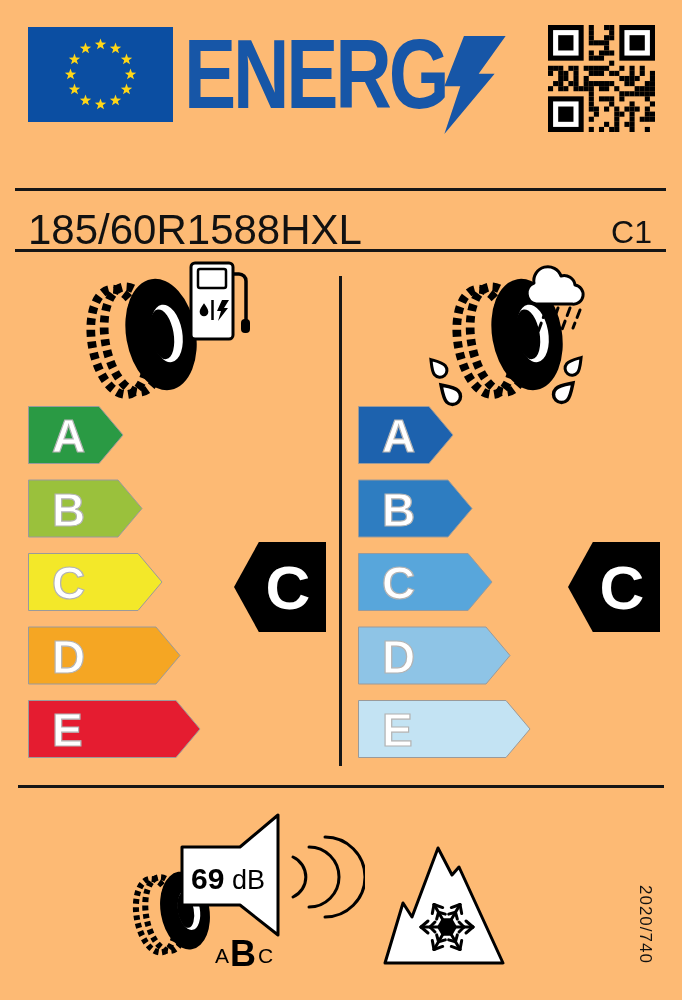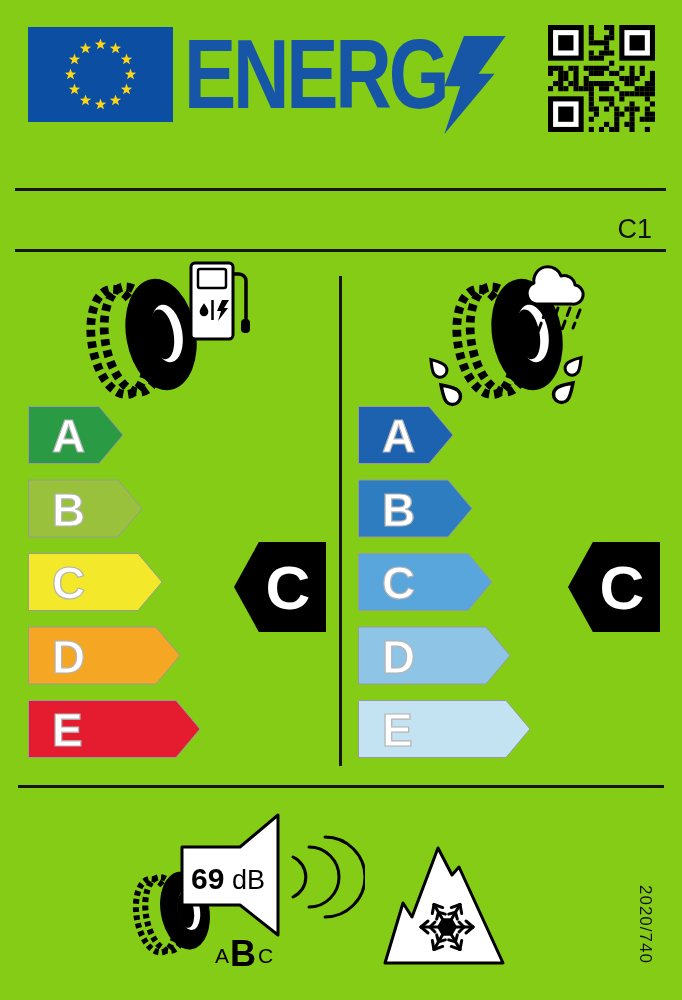--- a/index.html
+++ b/index.html
@@ -1,30 +1,30 @@
 <!DOCTYPE html>
 <html><head>
 <meta charset="utf-8">
 <style>
   html,body{margin:0;padding:0;background:#fff;}
-  #label{position:relative;width:682px;height:1000px;background:#84cc16;overflow:hidden;
+  #label{position:relative;width:682px;height:1000px;background:#fdba74;overflow:hidden;
          font-family:"Liberation Sans",sans-serif;color:#111;}
   .abs{position:absolute;}
   
   #eu-flag{left:28px;top:27px;width:145px;height:95px;}
   #energ{left:184px;top:24px;font-weight:700;font-size:99px;line-height:1;color:#1756a7;
          letter-spacing:-4px;transform:scaleX(0.79);transform-origin:0 0;white-space:nowrap;}
   #bolt{left:437px;top:36px;}
   #qr{left:548px;top:25px;width:107px;height:107px;}
   
   #brand{left:28px;top:150px;font-size:30px;font-weight:700;letter-spacing:1px;}
   .hline{left:15px;width:651px;height:3px;background:#161616;}
   #line1{top:188px;} #line2{top:249px;} #line3{top:785px;left:18px;width:646px;}
   #tyre-size{left:28px;top:206px;font-size:42px;font-weight:400;}
-  #tyre-class{top:214px;right:30px;font-size:27px;}
+  #tyre-class{top:214px;right:30px;font-size:32px;}
   
   #vdiv{left:339px;top:276px;width:3px;height:490px;background:#161616;}
   #fuel-tire{left:78px;top:276px;} #fuel-pump{left:188px;top:260px;}
   #wet-tire{left:428px;top:276px;} #rain-cloud{left:518px;top:262px;}
   .scale{top:406px;width:200px;height:352px;}
   #fuel-scale{left:28px;} #wet-scale{left:358px;}
   .scale-letter{font:700 46px "Liberation Sans",sans-serif;fill:#fff;stroke:#b3b3b3;stroke-width:1.2px;}
   .rating-badge{top:542px;width:92px;height:90px;background:#000;color:#fff;
       clip-path:polygon(0 50%,27% 0,100% 0,100% 100%,27% 100%);
       display:flex;align-items:center;justify-content:center;padding-left:16px;box-sizing:border-box;
@@ -229,20 +229,21 @@
         <rect x="10" y="10" width="15" height="15"></rect>
         <rect x="70" y="0" width="35" height="35"></rect>
         <rect fill="#fff" x="75" y="5" width="25" height="25"></rect>
         <rect x="80" y="10" width="15" height="15"></rect>
         <rect x="0" y="70" width="35" height="35"></rect>
         <rect fill="#fff" x="5" y="75" width="25" height="25"></rect>
         <rect x="10" y="80" width="15" height="15"></rect>
       </svg></div>
 
   <div id="line1" class="abs hline"></div>
+  <div id="tyre-size" class="abs">185/60R1588HXL</div>
   <div id="tyre-class" class="abs">C1</div>
   <div id="line2" class="abs hline"></div>
 
   <div id="vdiv" class="abs"></div>
 
   <svg id="fuel-tire" class="abs" width="126" height="124">
       <use href="#tire"></use>
     </svg>
   <svg id="fuel-pump" class="abs" width="62" height="84" viewBox="0 0 62 84">
     <rect x="3" y="3" width="42" height="76" rx="4" class="outline"></rect>

